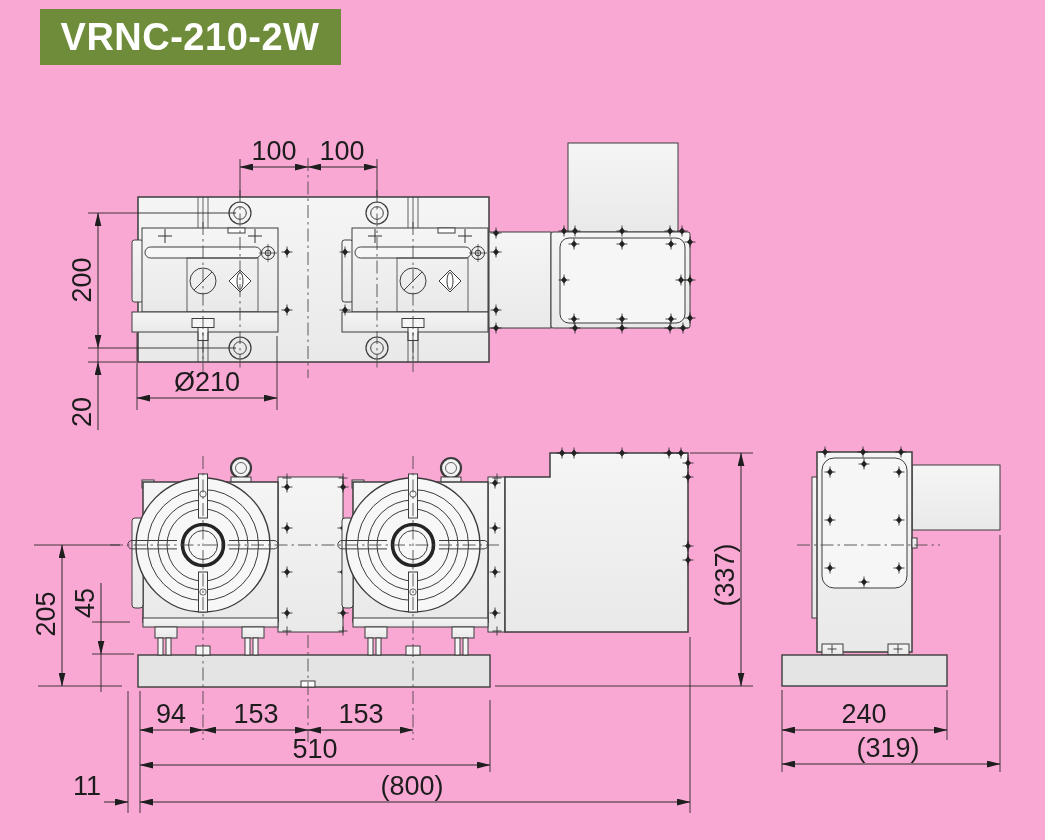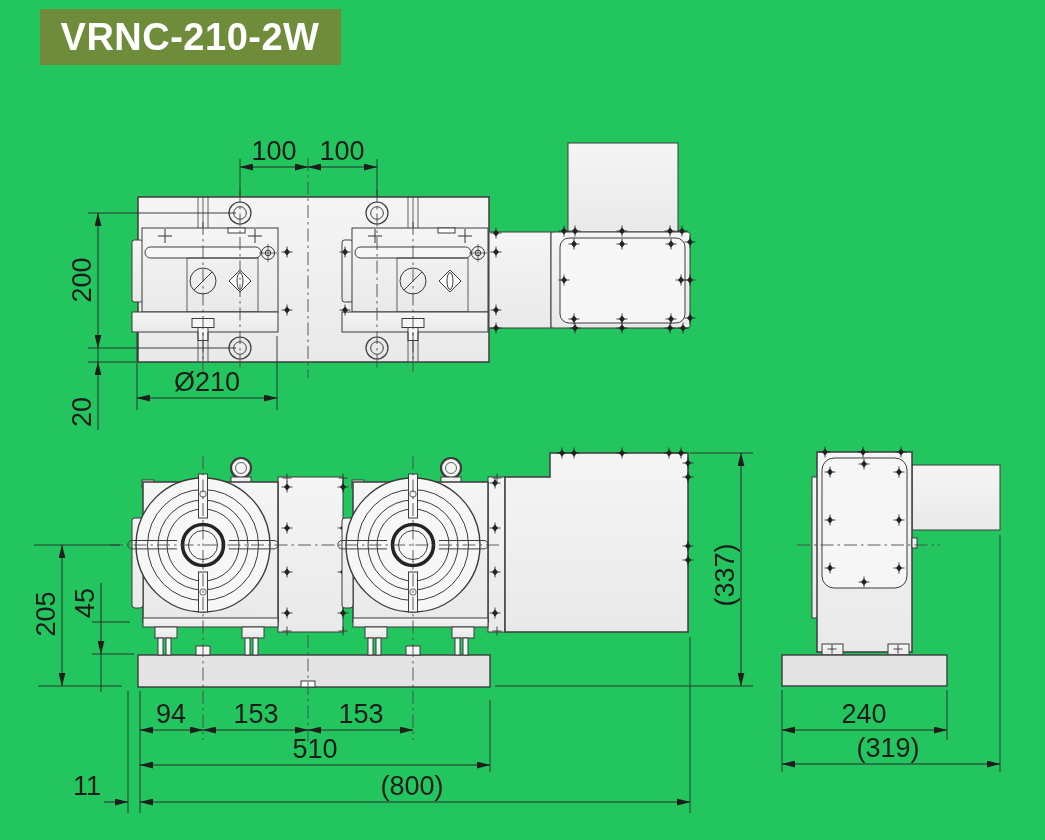--- a/index.html
+++ b/index.html
@@ -1,16 +1,16 @@
 <!DOCTYPE html>
 <html><head>
 <meta charset="utf-8">
 <style>
   html,body{margin:0;padding:0;background:#fff;}
-  .stage{position:relative;width:1045px;height:840px;background:#22c55e;overflow:hidden;
+  .stage{position:relative;width:1045px;height:840px;background:#f9a8d4;overflow:hidden;
          font-family:"Liberation Sans",sans-serif;}
   svg{position:absolute;left:0;top:0;}
   
   .p1{fill:url(#gv);stroke:#3c3c3c;stroke-width:1.5;}
   .p2{fill:url(#gv);stroke:#3c3c3c;stroke-width:1;}
   .p3{fill:#f6f6f6;stroke:#3c3c3c;stroke-width:1;}
   .c1{fill:#f7f7f7;stroke:#3c3c3c;stroke-width:1.4;}
   .w1{fill:#ffffff;stroke:#3c3c3c;stroke-width:1;}
   .n1{fill:none;stroke:#3c3c3c;stroke-width:1;}
   .n08{fill:none;stroke:#3c3c3c;stroke-width:0.8;}

